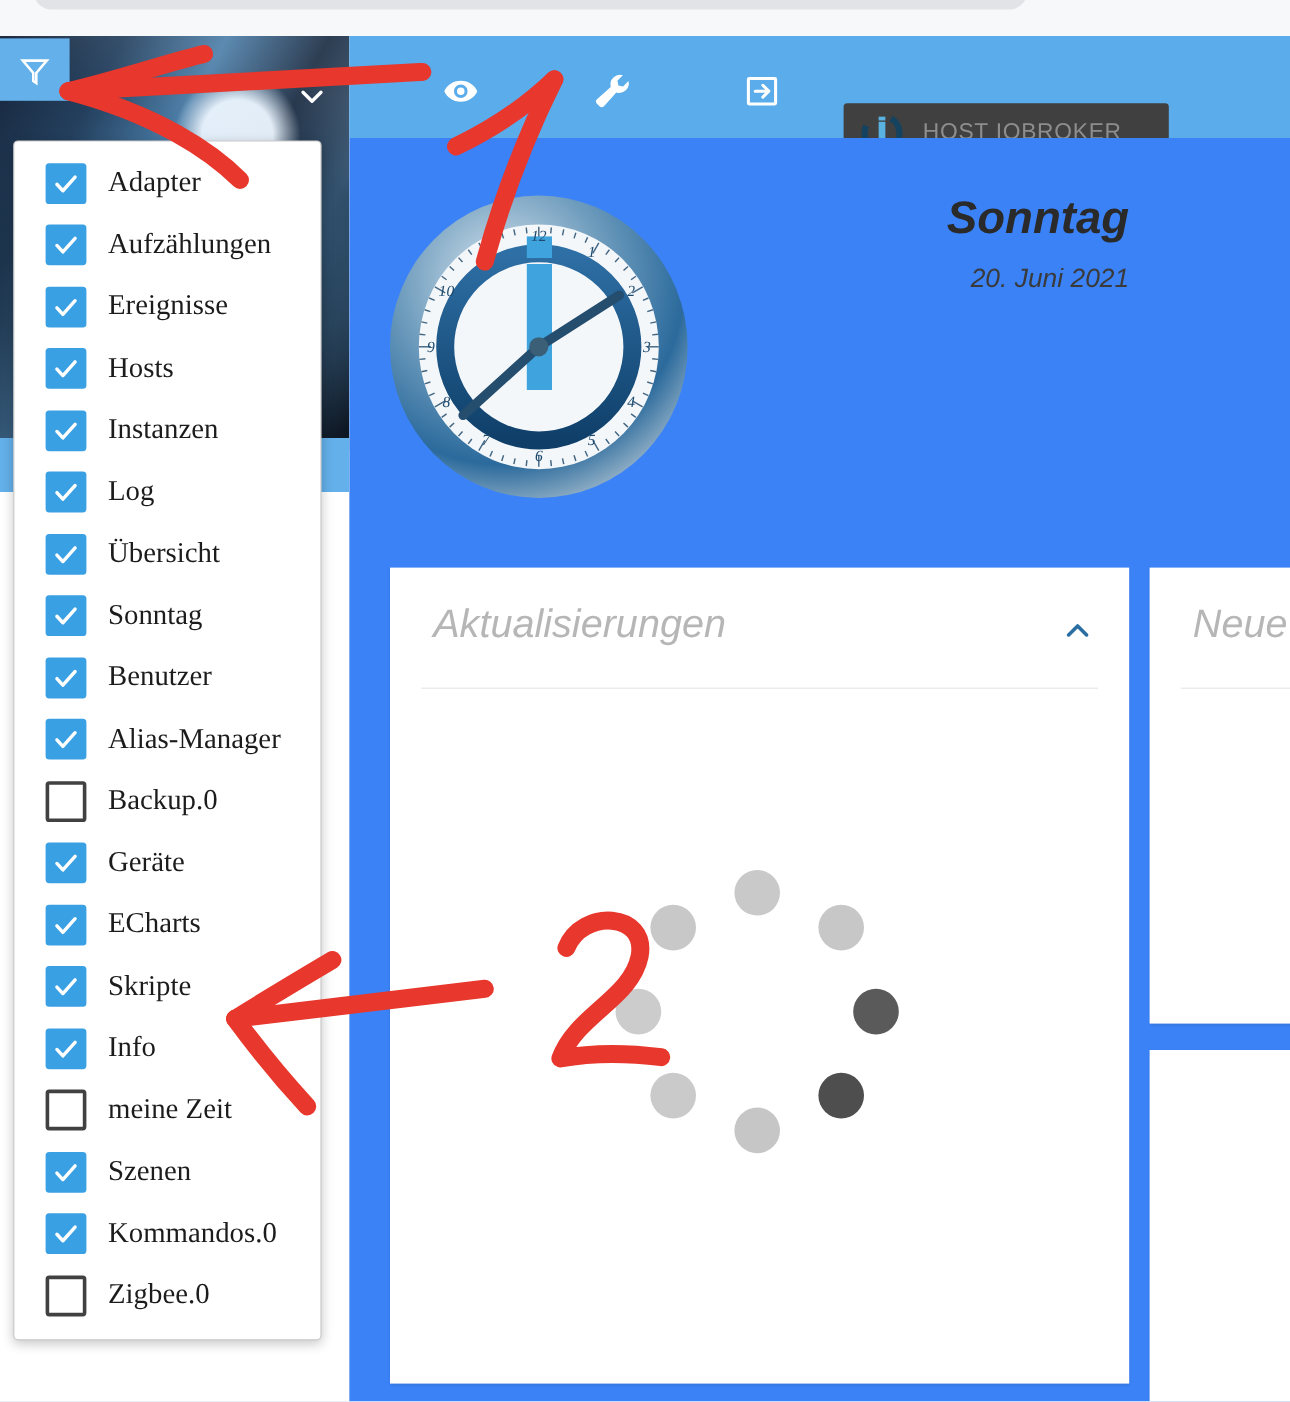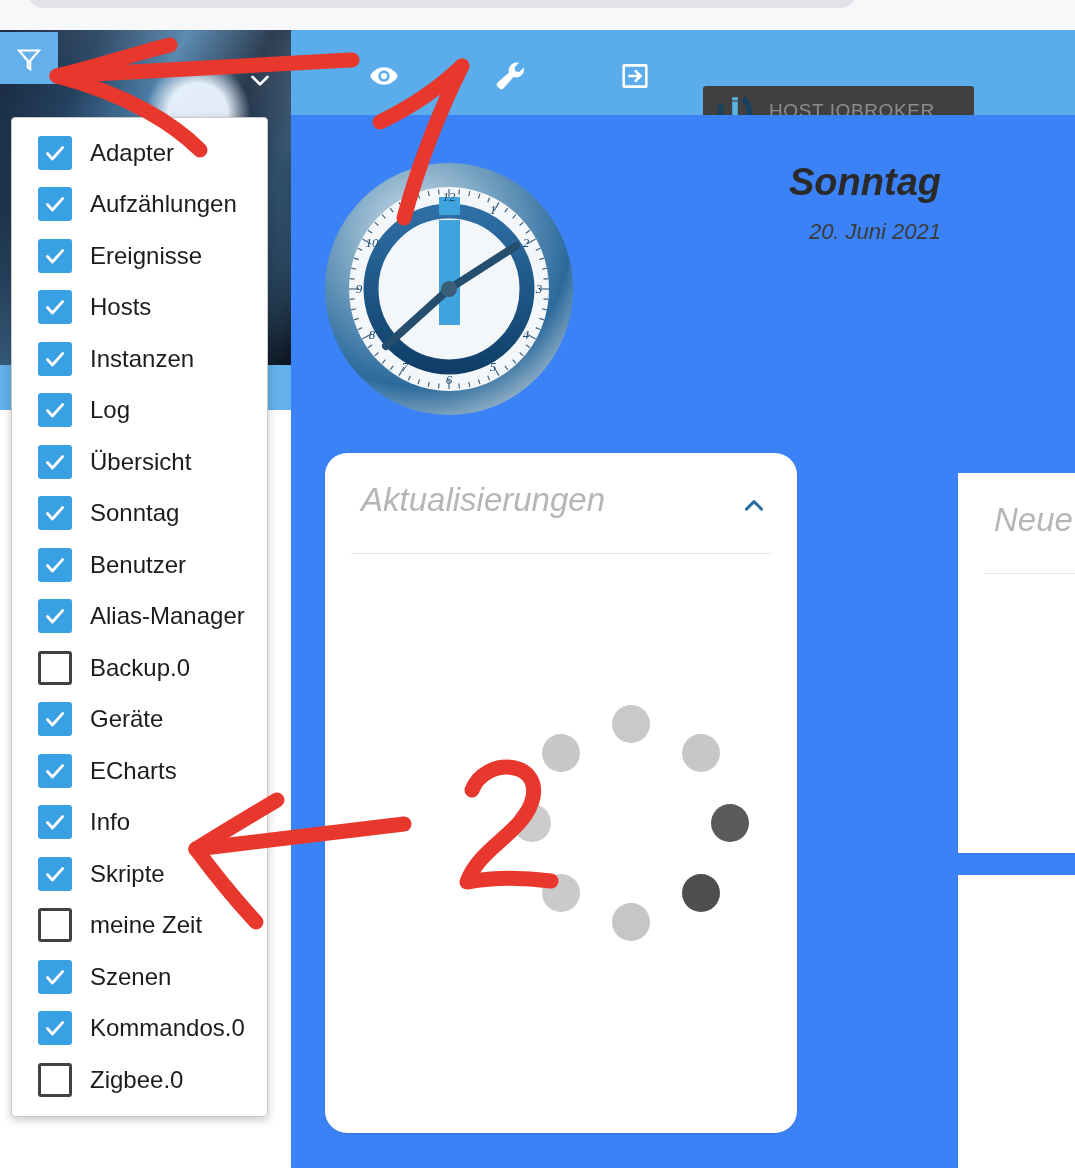--- a/index.html
+++ b/index.html
@@ -181,20 +181,21 @@
     border-radius: 3px;
     display: flex; align-items: center; justify-content: center;
   }
   .cbx.on  { background: #3aa0e4; }
   .cbx.off { background: #ffffff; border: 3px solid #414141; }
   .menu-label {
     margin-left: 18px;
     font-size: 24px;
     color: #1c1c1c;
     white-space: nowrap;
+    font-family: Liberation Serif, serif;
   }
 
   
   #content {
     position: absolute;
     left: 291px; top: 85px;
     width: 784px; height: 1053px;
     background: #3b82f6;
     overflow: hidden;
     font-style: italic;
@@ -220,21 +221,21 @@
     margin-top: 18px;
     font-size: 22px;
     color: #3a3a3a;
   }
 
   .card {
     position: absolute;
     background: #ffffff;
     box-shadow: 0 1px 2px rgba(0,0,0,0.10);
   }
-  #card-updates { left: 34px; top: 338px; width: 472px; height: 680px; border-radius: 22px; }
+  #card-updates { left: 34px; top: 358px; width: 616px; height: 680px; }
   #card-news    { left: 667px; top: 358px; width: 400px; height: 380px; }
   #card-news2   { left: 667px; top: 760px; width: 400px; height: 330px; }
 
   .card-title {
     position: absolute;
     left: 36px; top: 28px;
     font-size: 33px;
     color: #b6b6b6;
     white-space: nowrap;
   }
@@ -443,29 +444,29 @@
             </svg>
           </span>
           <span class="menu-label">ECharts</span>
         </div>
         <div class="menu-item">
           <span class="cbx on">
             <svg width="26" height="26" viewBox="0 0 24 24" fill="none" stroke="#ffffff" stroke-width="2.6">
               <path d="M5 12.5l4.6 5L19 7" stroke-linecap="round" stroke-linejoin="round"></path>
             </svg>
           </span>
+          <span class="menu-label">Skripte</span>
+        </div>
+        <div class="menu-item">
+          <span class="cbx on">
+            <svg width="26" height="26" viewBox="0 0 24 24" fill="none" stroke="#ffffff" stroke-width="2.6">
+              <path d="M5 12.5l4.6 5L19 7" stroke-linecap="round" stroke-linejoin="round"></path>
+            </svg>
+          </span>
           <span class="menu-label">Info</span>
-        </div>
-        <div class="menu-item">
-          <span class="cbx on">
-            <svg width="26" height="26" viewBox="0 0 24 24" fill="none" stroke="#ffffff" stroke-width="2.6">
-              <path d="M5 12.5l4.6 5L19 7" stroke-linecap="round" stroke-linejoin="round"></path>
-            </svg>
-          </span>
-          <span class="menu-label">Skripte</span>
         </div>
         <div class="menu-item">
           <span class="cbx off"></span>
           <span class="menu-label">meine Zeit</span>
         </div>
         <div class="menu-item">
           <span class="cbx on">
             <svg width="26" height="26" viewBox="0 0 24 24" fill="none" stroke="#ffffff" stroke-width="2.6">
               <path d="M5 12.5l4.6 5L19 7" stroke-linecap="round" stroke-linejoin="round"></path>
             </svg>

